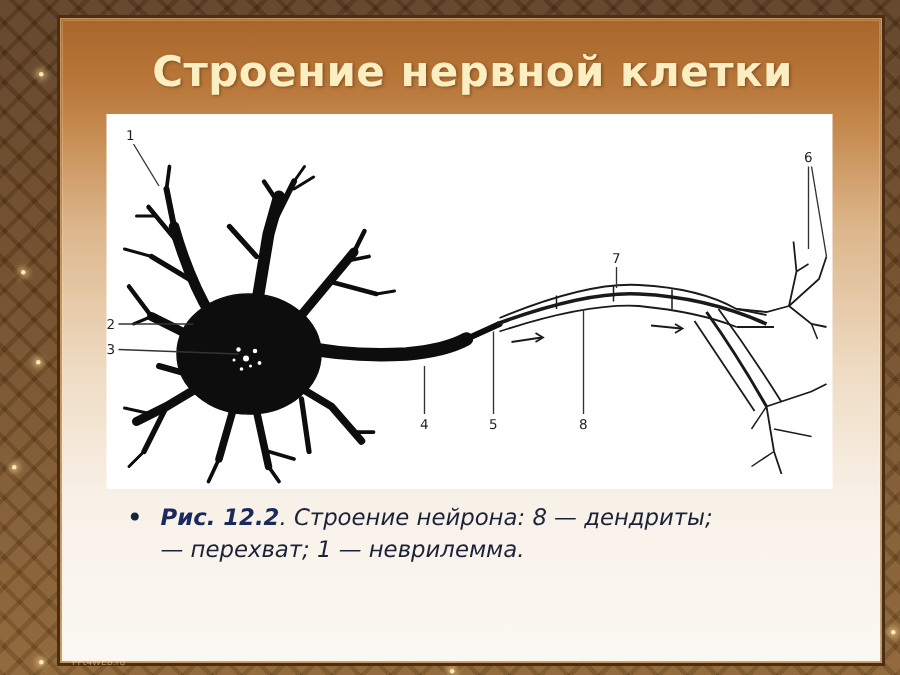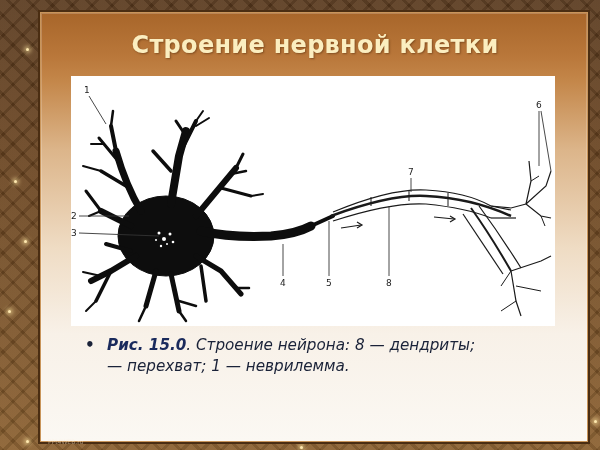--- a/index.html
+++ b/index.html
@@ -16,21 +16,21 @@
   .panel {
     position: absolute; left: 40px; top: 12px; width: 548px; height: 430px;
     border: 1px solid #c9955a;
     box-shadow: 0 0 0 2px #4a2d12, inset 0 0 0 1px rgba(255,255,255,0.2);
     background: linear-gradient(180deg,
       #a8662a 0%, #b9773a 10%, #c4874a 16%,
       #dcb58a 32%, #efdcc4 55%, #f8f1e8 75%, #fbf8f3 100%);
   }
   .title {
     position: absolute; left: 0; top: 18px; width: 548px; text-align: center;
-    font-family: "DejaVu Sans", sans-serif; font-weight: bold; font-size: 24px;
+    font-family: "DejaVu Sans", sans-serif; font-weight: bold; font-size: 28px;
     color: #fbeec0; letter-spacing: 0.3px;
     text-shadow: 1px 1px 2px rgba(80,40,10,0.5);
   }
   .diagram {
     position: absolute; left: 30px; top: 63px; width: 484px; height: 250px;
     background: #ffffff;
   }
   .diagram svg { width: 484px; height: 250px; display: block; }
   .caption {
     position: absolute; left: 46px; top: 322px; width: 480px;
@@ -179,19 +179,19 @@
       <text class="lbl" x="255" y="210">5</text>
       <text class="lbl" x="315" y="210">8</text>
       <text class="lbl" x="337" y="99">7</text>
       <text class="lbl" x="465" y="32">6</text>
     </svg>
   </div>
 
   <div class="caption">
     <span class="bullet">•</span>
     <div class="lines">
-      <span class="line"><span class="ref">Рис. 15.0</span><span>. Строение нейрона: 8 — дендриты;</span></span>
+      <span class="line"><span class="ref">Рис. 12.2</span><span>. Строение нейрона: 8 — дендриты;</span></span>
       <span class="line">— перехват; 1 — неврилемма.</span>
     </div>
   </div>
 </div>
 
 <div class="watermark">PPt4WEB.ru</div>
 
 </body></html>

